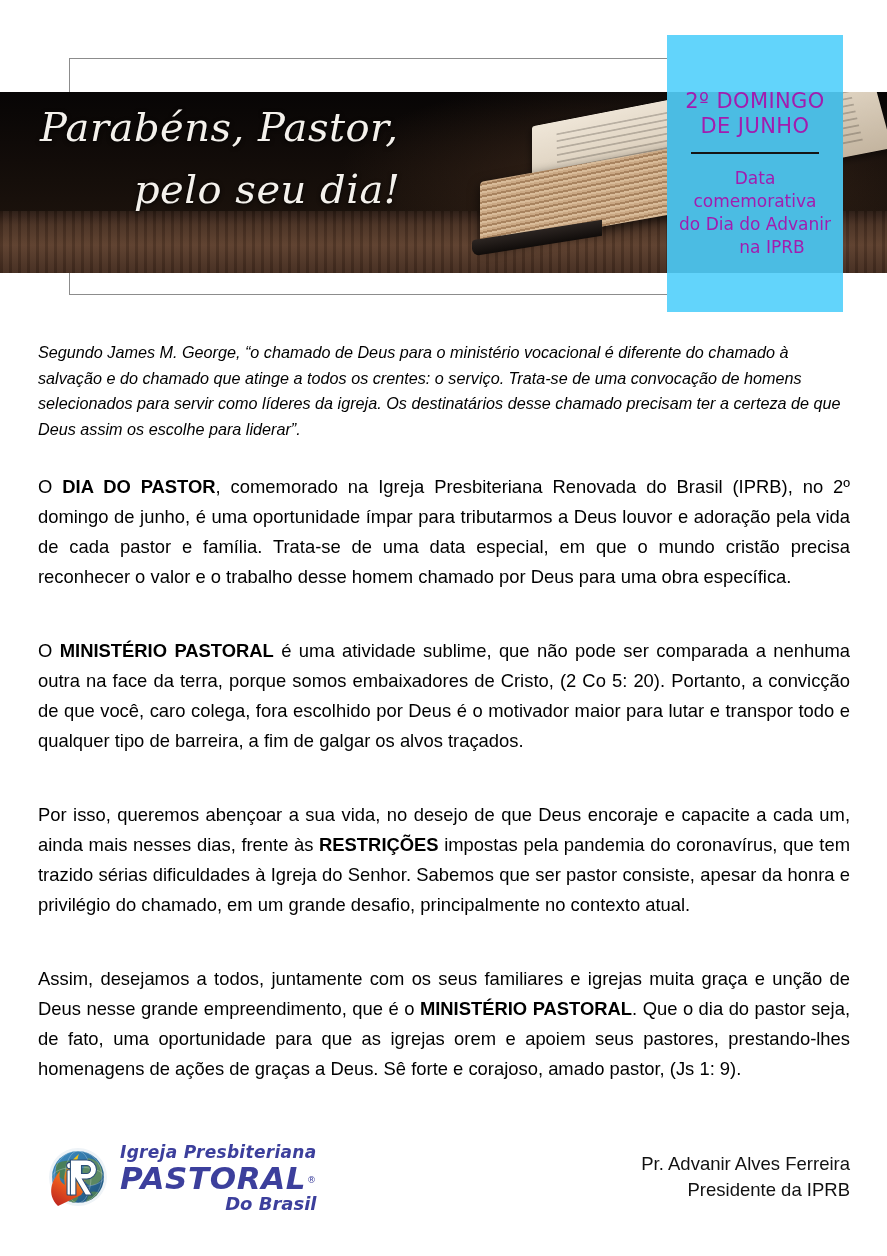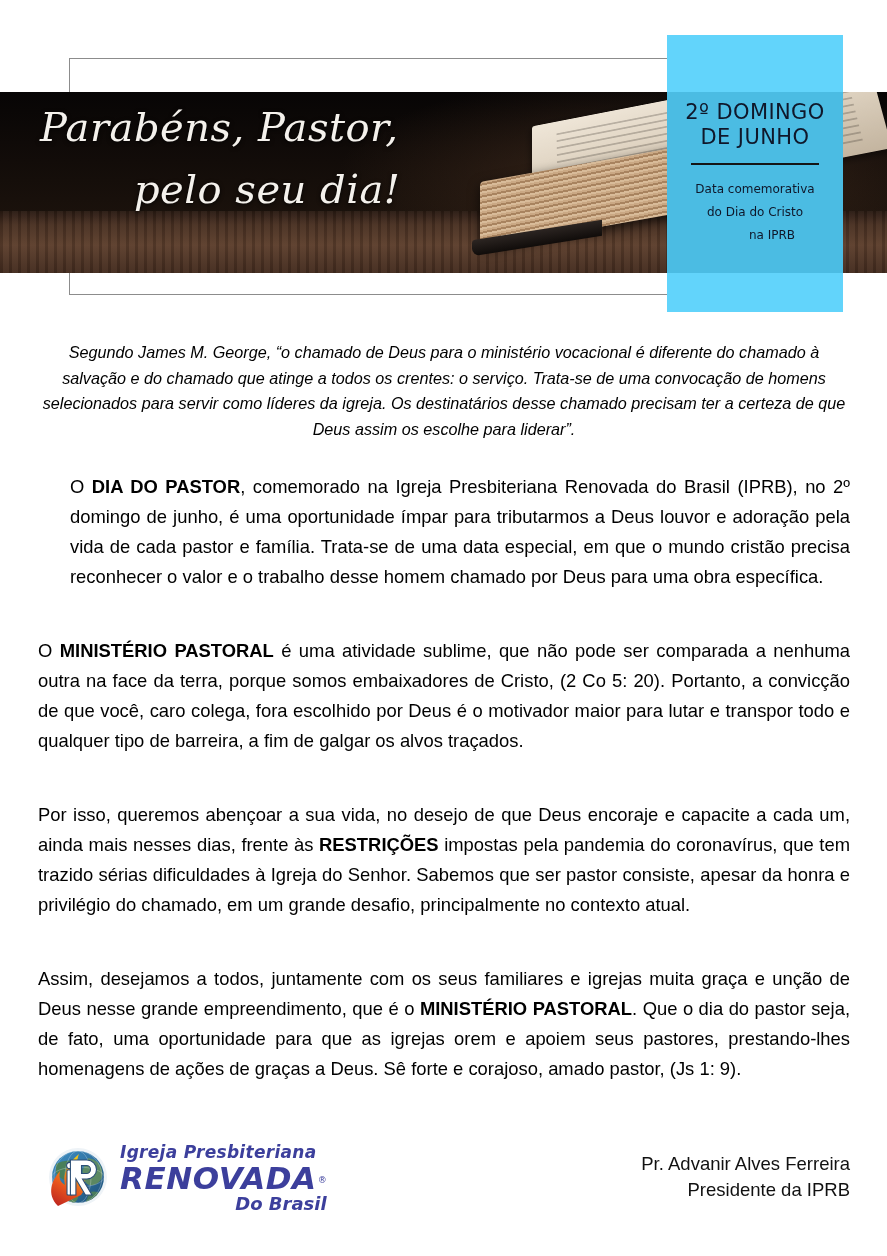--- a/index.html
+++ b/index.html
@@ -169,69 +169,68 @@
     top: 0;
     width: 176px;
     height: 277px;
     z-index: 8;
     display: flex;
     flex-direction: column;
     justify-content: center;
     align-items: center;
     padding: 0 10px;
     box-sizing: border-box;
-    color: #0f172a;
+    color: #a21caf;
     font-family: "DejaVu Sans", sans-serif;
   }
   .date-main {
     font-size: 21px;
     line-height: 25px;
     text-align: center;
     letter-spacing: .4px;
     font-weight: 400;
   }
   .date-rule {
     width: 128px;
     height: 2px;
     background: #151515;
     margin: 13px 0 13px 0;
   }
   .date-sub {
-    font-size: 12px;
+    font-size: 17px;
     line-height: 23px;
     text-align: center;
     font-weight: 400;
   }
   .date-sub .r { display: block; }
   .date-sub .r3 { padding-left: 34px; }
 
   
   .content {
     position: absolute;
     left: 38px;
     top: 340px;
     width: 812px;
   }
   p { margin: 0; }
 
   .intro {
     font-style: italic;
     font-size: 16.2px;
     line-height: 25.5px;
-    text-align: center;
     font-family: "Liberation Sans", sans-serif;
   }
   .body-par {
     font-size: 18.4px;
     line-height: 30px;
     text-align: justify;
     margin-top: 44px;
     font-family: "Liberation Sans", sans-serif;
   }
-  .body-par.first { margin-top: 30px; margin-left: 32px; }
+  .body-par.first { margin-top: 30px; }
   .body-par b { font-weight: bold; }
 
   
   .footer {
     position: absolute;
     left: 0;
     top: 1118px;
     width: 887px;
     height: 120px;
   }
@@ -317,21 +316,21 @@
   <div class="date-panel">
     <div class="date-panel-tint"></div>
     <div class="date-panel-inner">
       <div class="date-main">
         <div>2º DOMINGO</div>
         <div>DE JUNHO</div>
       </div>
       <div class="date-rule"></div>
       <div class="date-sub">
         <span class="r r1">Data comemorativa</span>
-        <span class="r r2">do Dia do Cristo</span>
+        <span class="r r2">do Dia do Advanir</span>
         <span class="r r3">na IPRB</span>
       </div>
     </div>
   </div>
 </div>
 
 <div class="content">
 
   <p class="intro">Segundo James M. George, “o chamado de Deus para o ministério vocacional é diferente do chamado à salvação e do chamado que atinge a todos os crentes: o serviço. Trata-se de uma convocação de homens selecionados para servir como líderes da igreja. Os destinatários desse chamado precisam ter a certeza de que Deus assim os escolhe para liderar”.</p>
 
@@ -380,21 +379,21 @@
       <path d="M20 66 C8 54 14 40 22 31 c-2 9 2 12 5 14 c-3 -12 4 -23 14 -31 c-5 13 1 18 5 25 c2 4 1 11 -3 16 z" fill="url(#flameG)"></path>
       <g fill="#ffffff" stroke="#2c4f76" stroke-width="1.1">
         <rect x="29" y="30" width="5.4" height="25" rx="1"></rect>
         <circle cx="31.7" cy="25.5" r="3.1"></circle>
         <path d="M38 20 h11 a9.5 9.5 0 0 1 0 19 h-4.5 l9.5 16 h-6.6 l-9.5 -16 v16 h-5.5 v-35 z M43.5 25.5 v8 h5 a4 4 0 0 0 0 -8 z"></path>
       </g>
     </svg>
 
     <div class="logo-words">
       <div class="logo-l1">Igreja Presbiteriana</div>
-      <div><span class="logo-l2">RENOVADA</span><span class="logo-reg">®</span></div>
+      <div><span class="logo-l2">PASTORAL</span><span class="logo-reg">®</span></div>
       <div class="logo-l3">Do Brasil</div>
     </div>
   </div>
 
   <div class="signature">
     <span>Pr. Advanir Alves Ferreira</span>
     <span>Presidente da IPRB</span>
   </div>
 </div>
 

